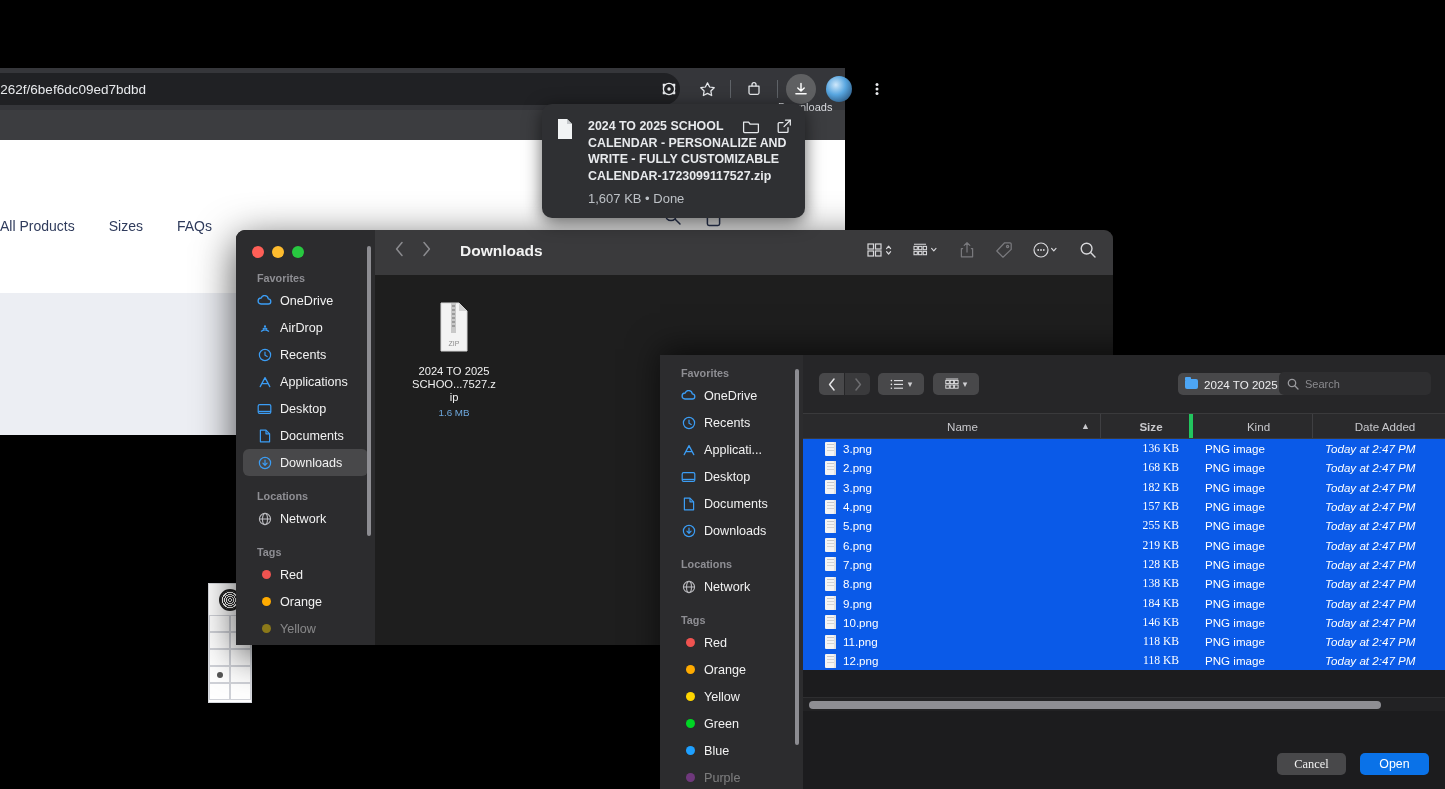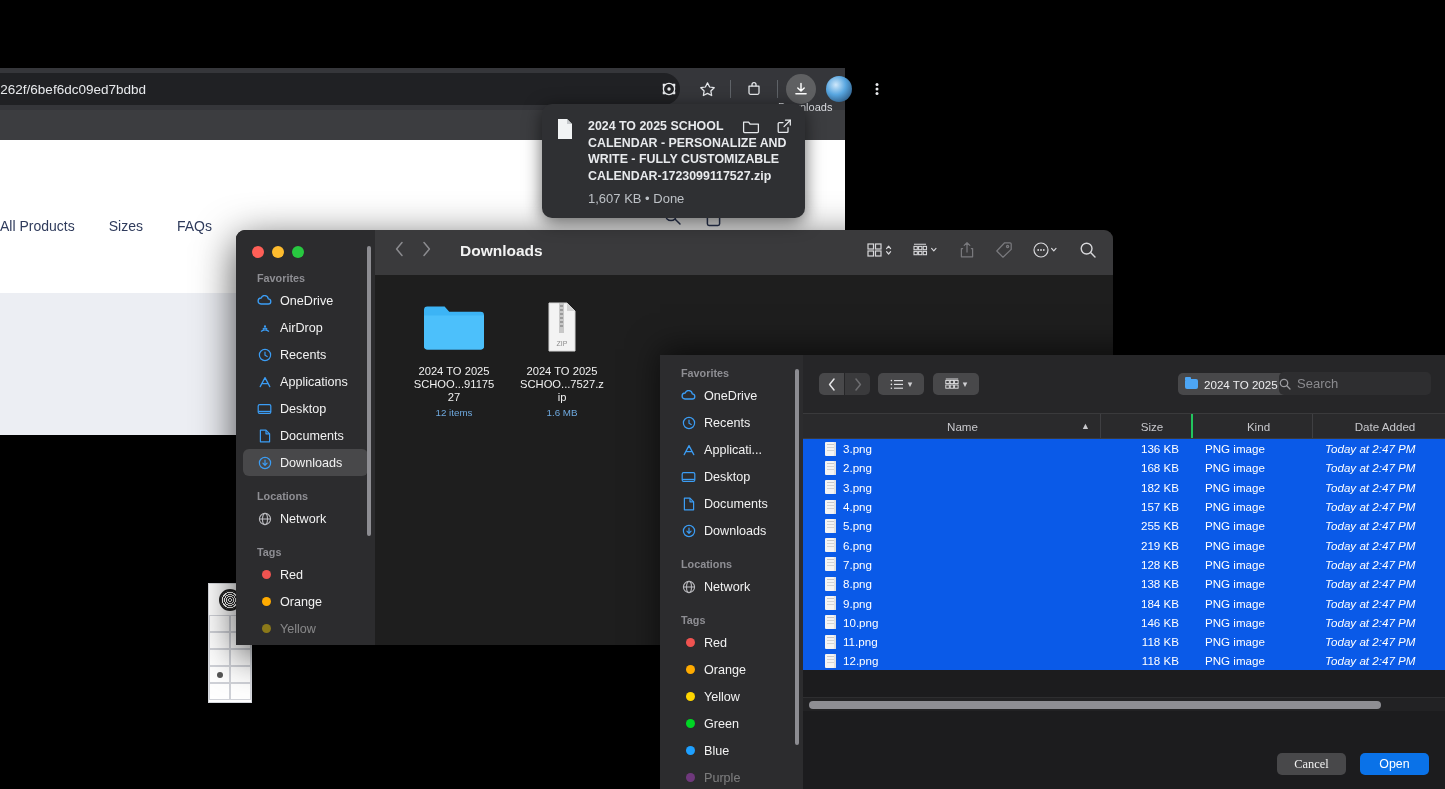--- a/index.html
+++ b/index.html
@@ -155,39 +155,39 @@
     background: #48484a; border-radius: 5px; display: flex; align-items: center;
     gap: 6px; padding: 0 3px 0 7px; color: #ededef; font-size: 11.6px; white-space: nowrap;
   }
   .folder-mini { width: 13px; height: 10px; border-radius: 2px; background: #4da6f5; position: relative; }
   .folder-mini:before { content:''; position:absolute; left:0; top:-2.5px; width:6px; height:3px; background:#4da6f5; border-radius:1px 1px 0 0; }
   .stepper { width: 15px; height: 19px; border-radius: 4px; background: #0a72e8;
     display: flex; flex-direction: column; align-items: center; justify-content: center; color: #fff; line-height: 6px; font-size: 8px; }
   .searchbox {
     position: absolute; right: 14px; top: 17px; width: 152px; height: 23px;
     background: #2e2e30; border-radius: 5px; display: flex; align-items: center;
-    gap: 6px; color: #8a8a8e; font-size: 13px;
+    gap: 6px; padding-left: 8px; color: #8a8a8e; font-size: 11px;
   }
 
   .dlg-head {
     position: absolute; left: 0; top: 58px; right: 0; height: 26px;
     background: #2a2a2c; border-top: 1px solid #3a3a3c; border-bottom: 1px solid #3a3a3c;
     display: flex; align-items: center; color: #c8c8cc; font-size: 11.6px;
   }
   .dlg-head .cell { height: 100%; display: flex; align-items: center; justify-content: center; }
   .hc-name  { width: 298px; padding-left: 22px; border-right: 1px solid #3f3f42; position: relative; }
-  .hc-size  { width: 92px; padding-left: 12px; border-right: 2px solid #22c55e; }
+  .hc-size  { width: 92px; padding-left: 12px; border-right: 4px solid #22c55e; font-weight: bold; }
   .hc-kind  { width: 120px; padding-left: 12px; border-right: 1px solid #3f3f42; }
   .hc-date  { flex: 1; padding-left: 12px; }
   .sort-caret { position: absolute; right: 10px; color: #c8c8cc; font-size: 9px; }
 
   .dlg-rows { position: absolute; left: 0; top: 84px; right: 0; height: 231px; overflow: hidden; }
   .frow { display: flex; align-items: center; height: 19.3px; background: #0a5ae8; color: #fff; font-size: 11.6px; }
   .frow .c-name { width: 298px; display: flex; align-items: center; gap: 7px; padding-left: 22px; }
-  .frow .c-size { width: 92px; text-align: right; padding-right: 14px; }
+  .frow .c-size { width: 92px; text-align: right; padding-right: 14px; font-family: Liberation Serif, serif; }
   .frow .c-kind { width: 120px; padding-left: 12px; }
   .frow .c-date { flex: 1; padding-left: 12px; font-style: italic; }
   .png-ico {
     width: 11px; height: 14px; background: #f4f4f4; border-radius: 1px;
     position: relative; flex: 0 0 11px;
     box-shadow: inset -2px 0 0 #e2e2e2;
   }
   .png-ico:after { content:''; position:absolute; left:2px; top:2px; right:2px; height:1px;
     background: #c9c9c9; box-shadow: 0 3px 0 #d4d4d4, 0 6px 0 #d4d4d4; }
 
@@ -509,28 +509,20 @@
             <circle cx="7.6" cy="7.6" r="5.4"></circle>
               <path d="M11.6 11.6 16 16" stroke-linecap="round"></path>
           </svg>
         </span>
       </div>
     </div>
 
     <div class="finder-content">
       <div class="icon-grid">
 
-        <div class="fi-item">
-          <svg width="64" height="52" viewBox="0 0 64 52">
-            <path d="M2 9a3.4 3.4 0 0 1 3.4-3.4h17.2l4.6 5.2H58.6A3.4 3.4 0 0 1 62 14.2V45a3.4 3.4 0 0 1-3.4 3.4H5.4A3.4 3.4 0 0 1 2 45z" fill="#3cb4f5"></path>
-            <path d="M2 14.6h60V45a3.4 3.4 0 0 1-3.4 3.4H5.4A3.4 3.4 0 0 1 2 45z" fill="#4cc0fb"></path>
-          </svg>
-          <div class="fi-label">2024 TO 2025 SCHOO...9117527</div>
-          <div class="fi-meta">12 items</div>
-        </div>
 
         <div class="fi-item">
           <svg width="64" height="52" viewBox="0 0 64 52">
             <path d="M19 2h18l8 8v40H19z" fill="#f3f3f3" stroke="#d6d6d6"></path>
             <path d="M37 2l8 8h-8z" fill="#d2d2d2"></path>
             <rect x="29" y="2" width="5" height="30" fill="#c8c8c8"></rect>
             <rect x="30" y="4" width="3" height="2" fill="#9b9b9b"></rect>
             <rect x="30" y="8" width="3" height="2" fill="#9b9b9b"></rect>
             <rect x="30" y="12" width="3" height="2" fill="#9b9b9b"></rect>
             <rect x="30" y="16" width="3" height="2" fill="#9b9b9b"></rect>

